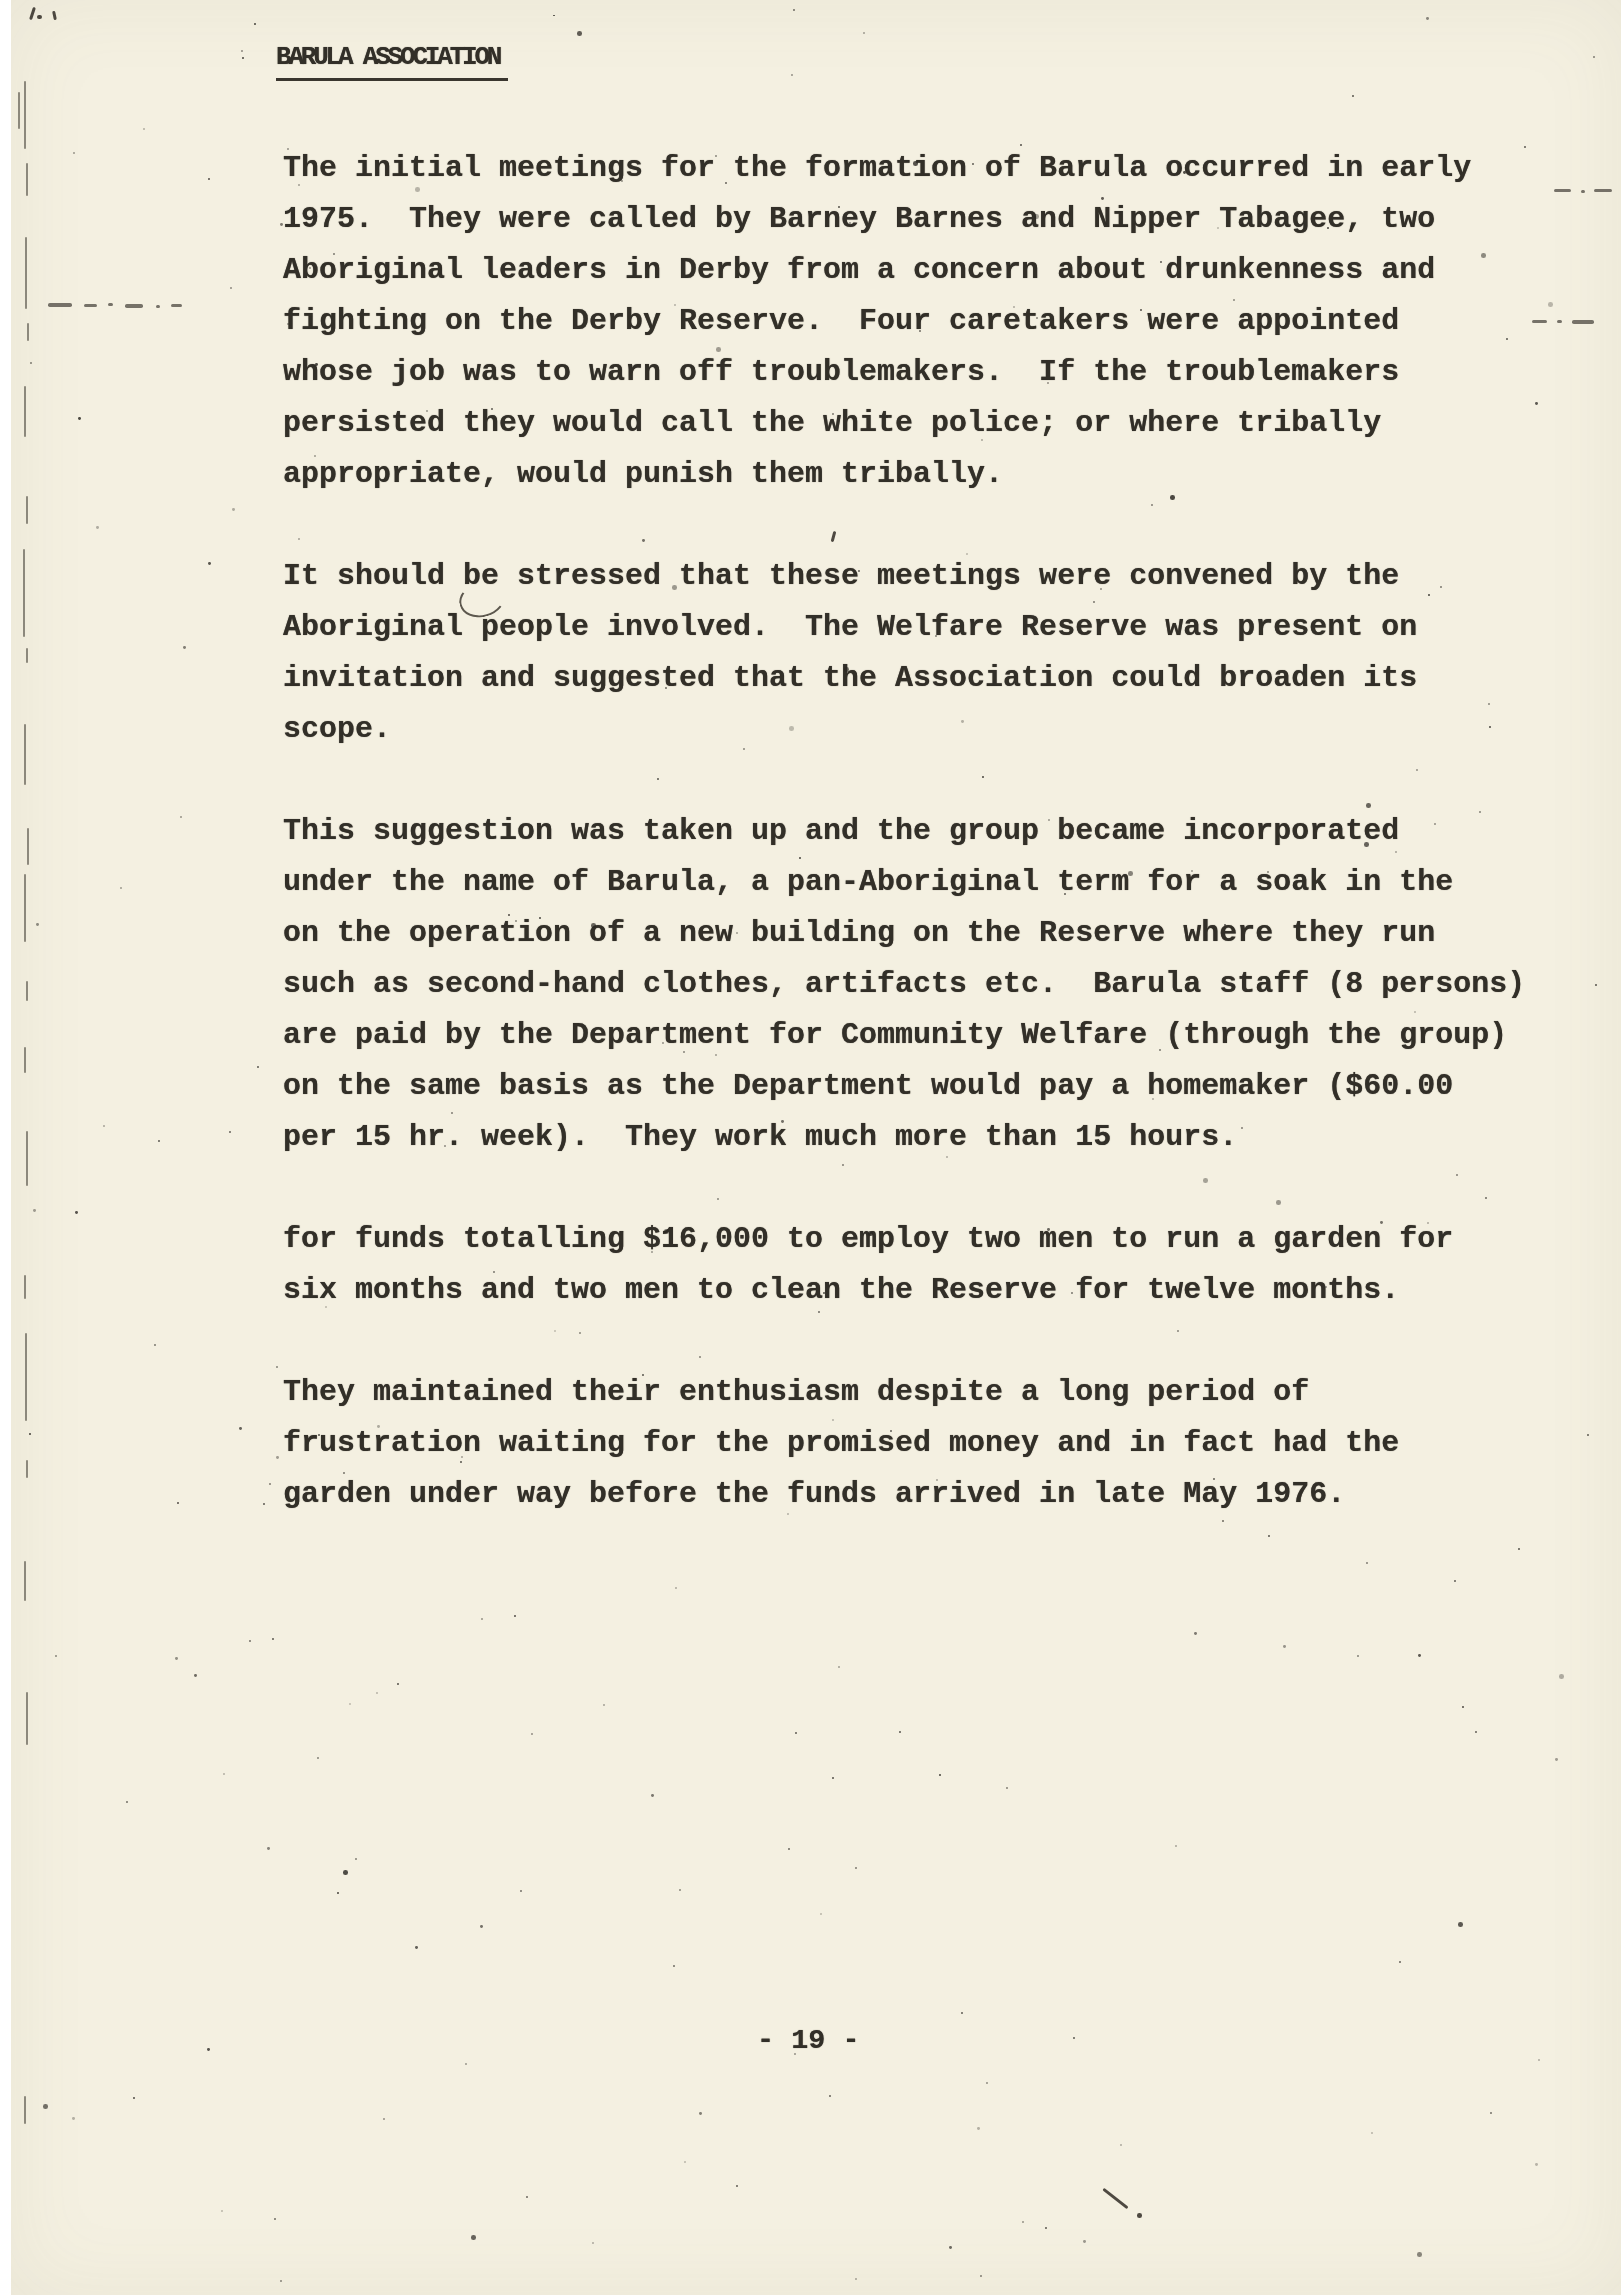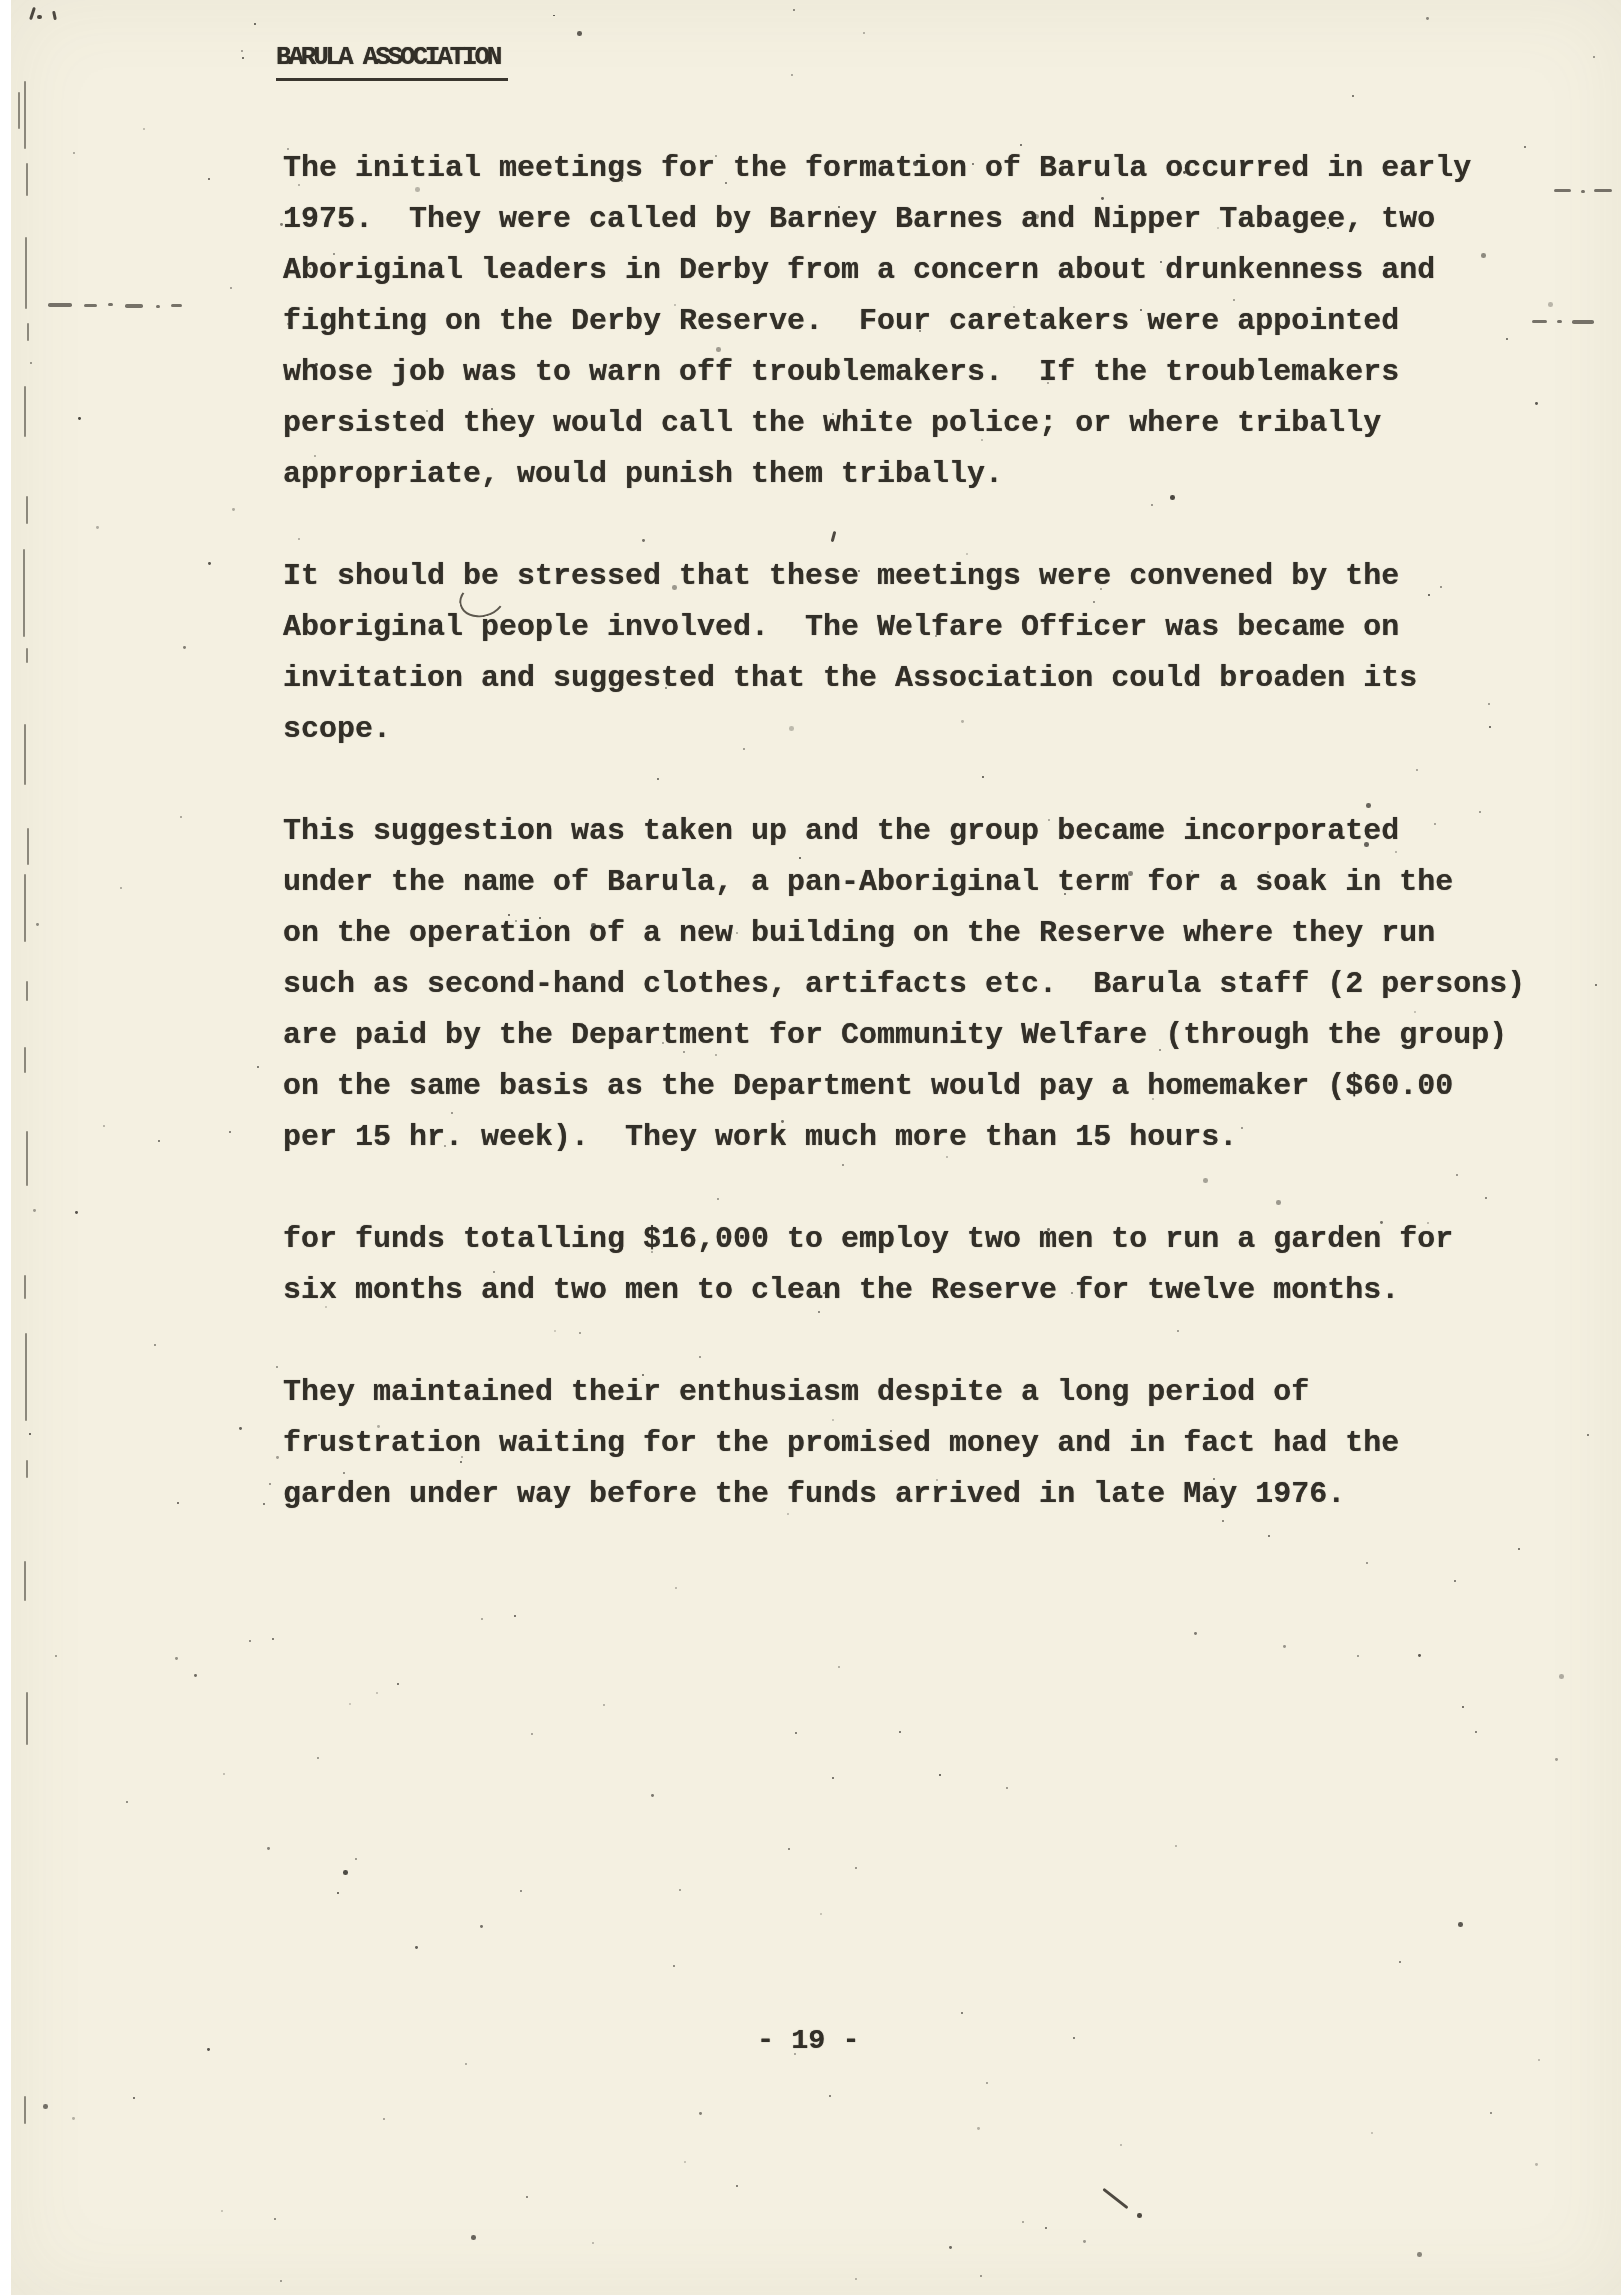--- a/index.html
+++ b/index.html
@@ -66,29 +66,29 @@
       <div class="text-line">The initial meetings for the formation of Barula occurred in early</div>
       <div class="text-line">1975.  They were called by Barney Barnes and Nipper Tabagee, two</div>
       <div class="text-line">Aboriginal leaders in Derby from a concern about drunkenness and</div>
       <div class="text-line">fighting on the Derby Reserve.  Four caretakers were appointed</div>
       <div class="text-line">whose job was to warn off troublemakers.  If the troublemakers</div>
       <div class="text-line">persisted they would call the white police; or where tribally</div>
       <div class="text-line">appropriate, would punish them tribally.</div>
     </div>
     <div class="para">
       <div class="text-line">It should be stressed that these meetings were convened by the</div>
-      <div class="text-line">Aboriginal people involved.  The Welfare Officer was became on</div>
+      <div class="text-line">Aboriginal people involved.  The Welfare Reserve was present on</div>
       <div class="text-line">invitation and suggested that the Association could broaden its</div>
       <div class="text-line">scope.</div>
     </div>
     <div class="para">
       <div class="text-line">This suggestion was taken up and the group became incorporated</div>
       <div class="text-line">under the name of Barula, a pan-Aboriginal term for a soak in the</div>
       <div class="text-line">on the operation of a new building on the Reserve where they run</div>
-      <div class="text-line">such as second-hand clothes, artifacts etc.  Barula staff (2 persons)</div>
+      <div class="text-line">such as second-hand clothes, artifacts etc.  Barula staff (8 persons)</div>
       <div class="text-line">are paid by the Department for Community Welfare (through the group)</div>
       <div class="text-line">on the same basis as the Department would pay a homemaker ($60.00</div>
       <div class="text-line">per 15 hr. week).  They work much more than 15 hours.</div>
     </div>
     <div class="para">
       <div class="text-line">for funds totalling $16,000 to employ two men to run a garden for</div>
       <div class="text-line">six months and two men to clean the Reserve for twelve months.</div>
     </div>
     <div class="para">
       <div class="text-line">They maintained their enthusiasm despite a long period of</div>

